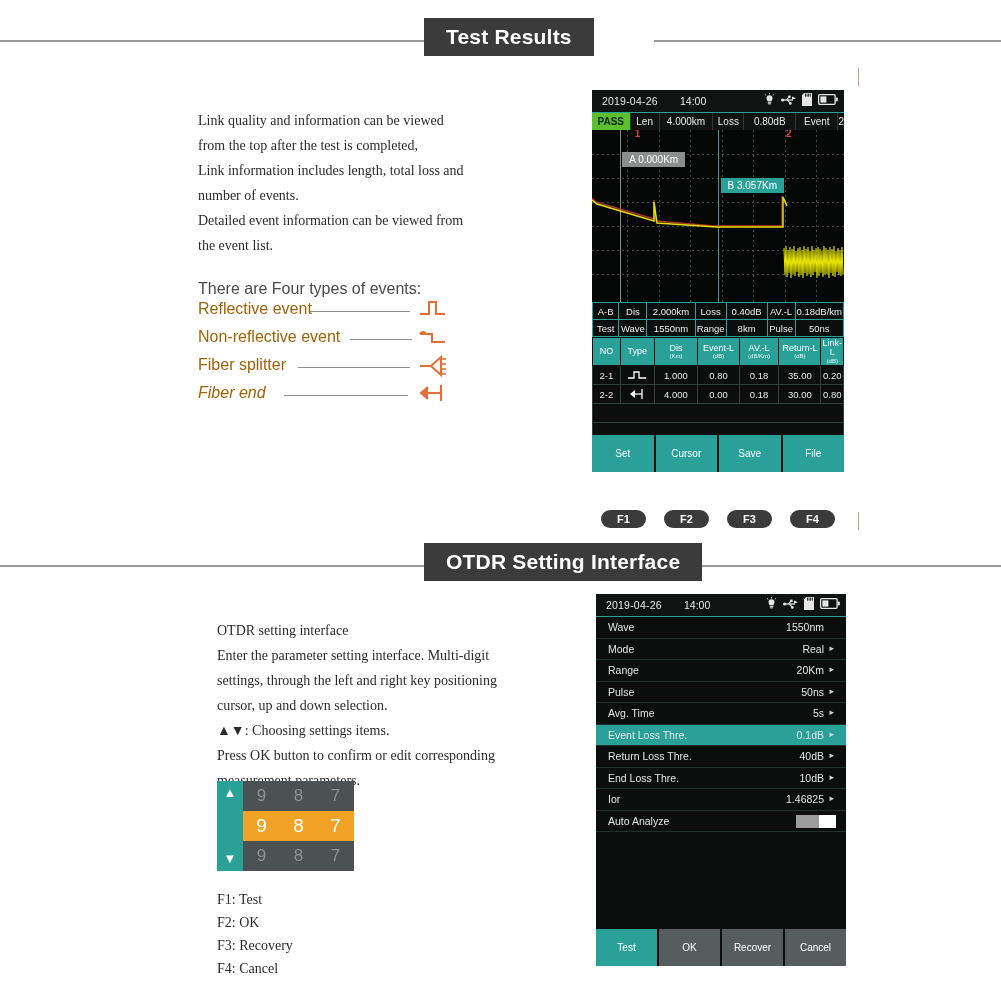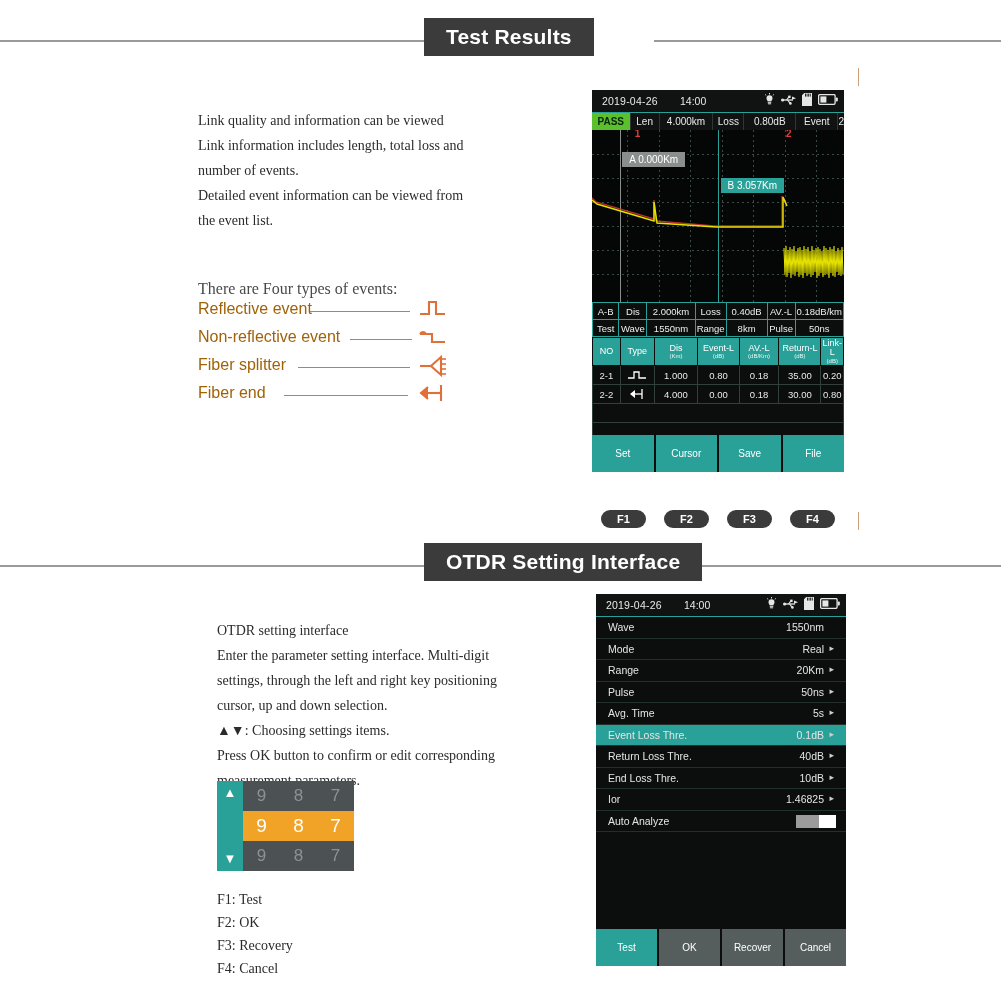--- a/index.html
+++ b/index.html
@@ -33,21 +33,21 @@
   
   .copy {
     position: absolute;
     font-family: "Liberation Serif", serif;
     color: #2b2b2b;
     font-size: 14px;
     line-height: 25px;
   }
   .copy2 {
     position: absolute;
-    font-family: Liberation Serif, serif;
+    font-family: Liberation Sans, sans-serif;
     color: #4a4a4a;
     font-size: 16px;
     line-height: 27px;
   }
 
   
   .legend { position: absolute; left: 198px; top: 298px; width: 250px; }
   .legend-row { position: relative; height: 27px; }
   .legend-row .lbl {
     font-family: "Liberation Sans", sans-serif;
@@ -179,20 +179,21 @@
 <div class="page">
 
   <div class="section-head" style="top:18px;">
     <div class="rule left"></div>
     <div class="rule right"></div>
     <div class="head-badge">Test Results</div>
   </div>
 
   <div class="copy" style="left:198px; top:108px; width:340px;">
     <div>Link quality and information can be viewed</div>
+    <div>from the top after the test is completed,</div>
     <div>Link information includes length, total loss and</div>
     <div>number of events.</div>
     <div>Detailed event information can be viewed from</div>
     <div>the event list.</div>
   </div>
 
   <div class="copy2" style="left:198px; top:275px;">There are Four types of events:</div>
 
   <div class="legend">
     <div class="legend-row" style="height:28px;">
@@ -221,21 +222,21 @@
         <svg width="30" height="24" viewBox="0 0 30 24">
           <polyline points="2,12 13,12" fill="none" stroke="#e0703a" stroke-width="2.1"></polyline>
           <polyline points="13,12 23,3 23,21 13,12" fill="none" stroke="#e0703a" stroke-width="2.1"></polyline>
           <line x1="23" y1="5" x2="28" y2="5" stroke="#e0703a" stroke-width="1.6"></line>
           <line x1="23" y1="10" x2="28" y2="10" stroke="#e0703a" stroke-width="1.6"></line>
           <line x1="23" y1="15" x2="28" y2="15" stroke="#e0703a" stroke-width="1.6"></line>
           <line x1="23" y1="20" x2="28" y2="20" stroke="#e0703a" stroke-width="1.6"></line>
         </svg>
       </span>
     </div>
-    <div class="legend-row" style="height:28px;">
+    <div class="legend-row" style="height:28px;font-style:italic;">
       <span class="lbl">Fiber end</span>
       <span class="dash" style="left:86px; width:124px;"></span>
       <span class="glyph">
         <svg width="30" height="22" viewBox="0 0 30 22">
           <polyline points="4,11 22,11" fill="none" stroke="#e0703a" stroke-width="2.1"></polyline>
           <polyline points="10,5 3,11 10,17" fill="#e0703a" stroke="#e0703a" stroke-width="2.1"></polyline>
           <line x1="23" y1="3" x2="23" y2="19" stroke="#e0703a" stroke-width="2.1"></line>
         </svg>
       </span>
     </div>

